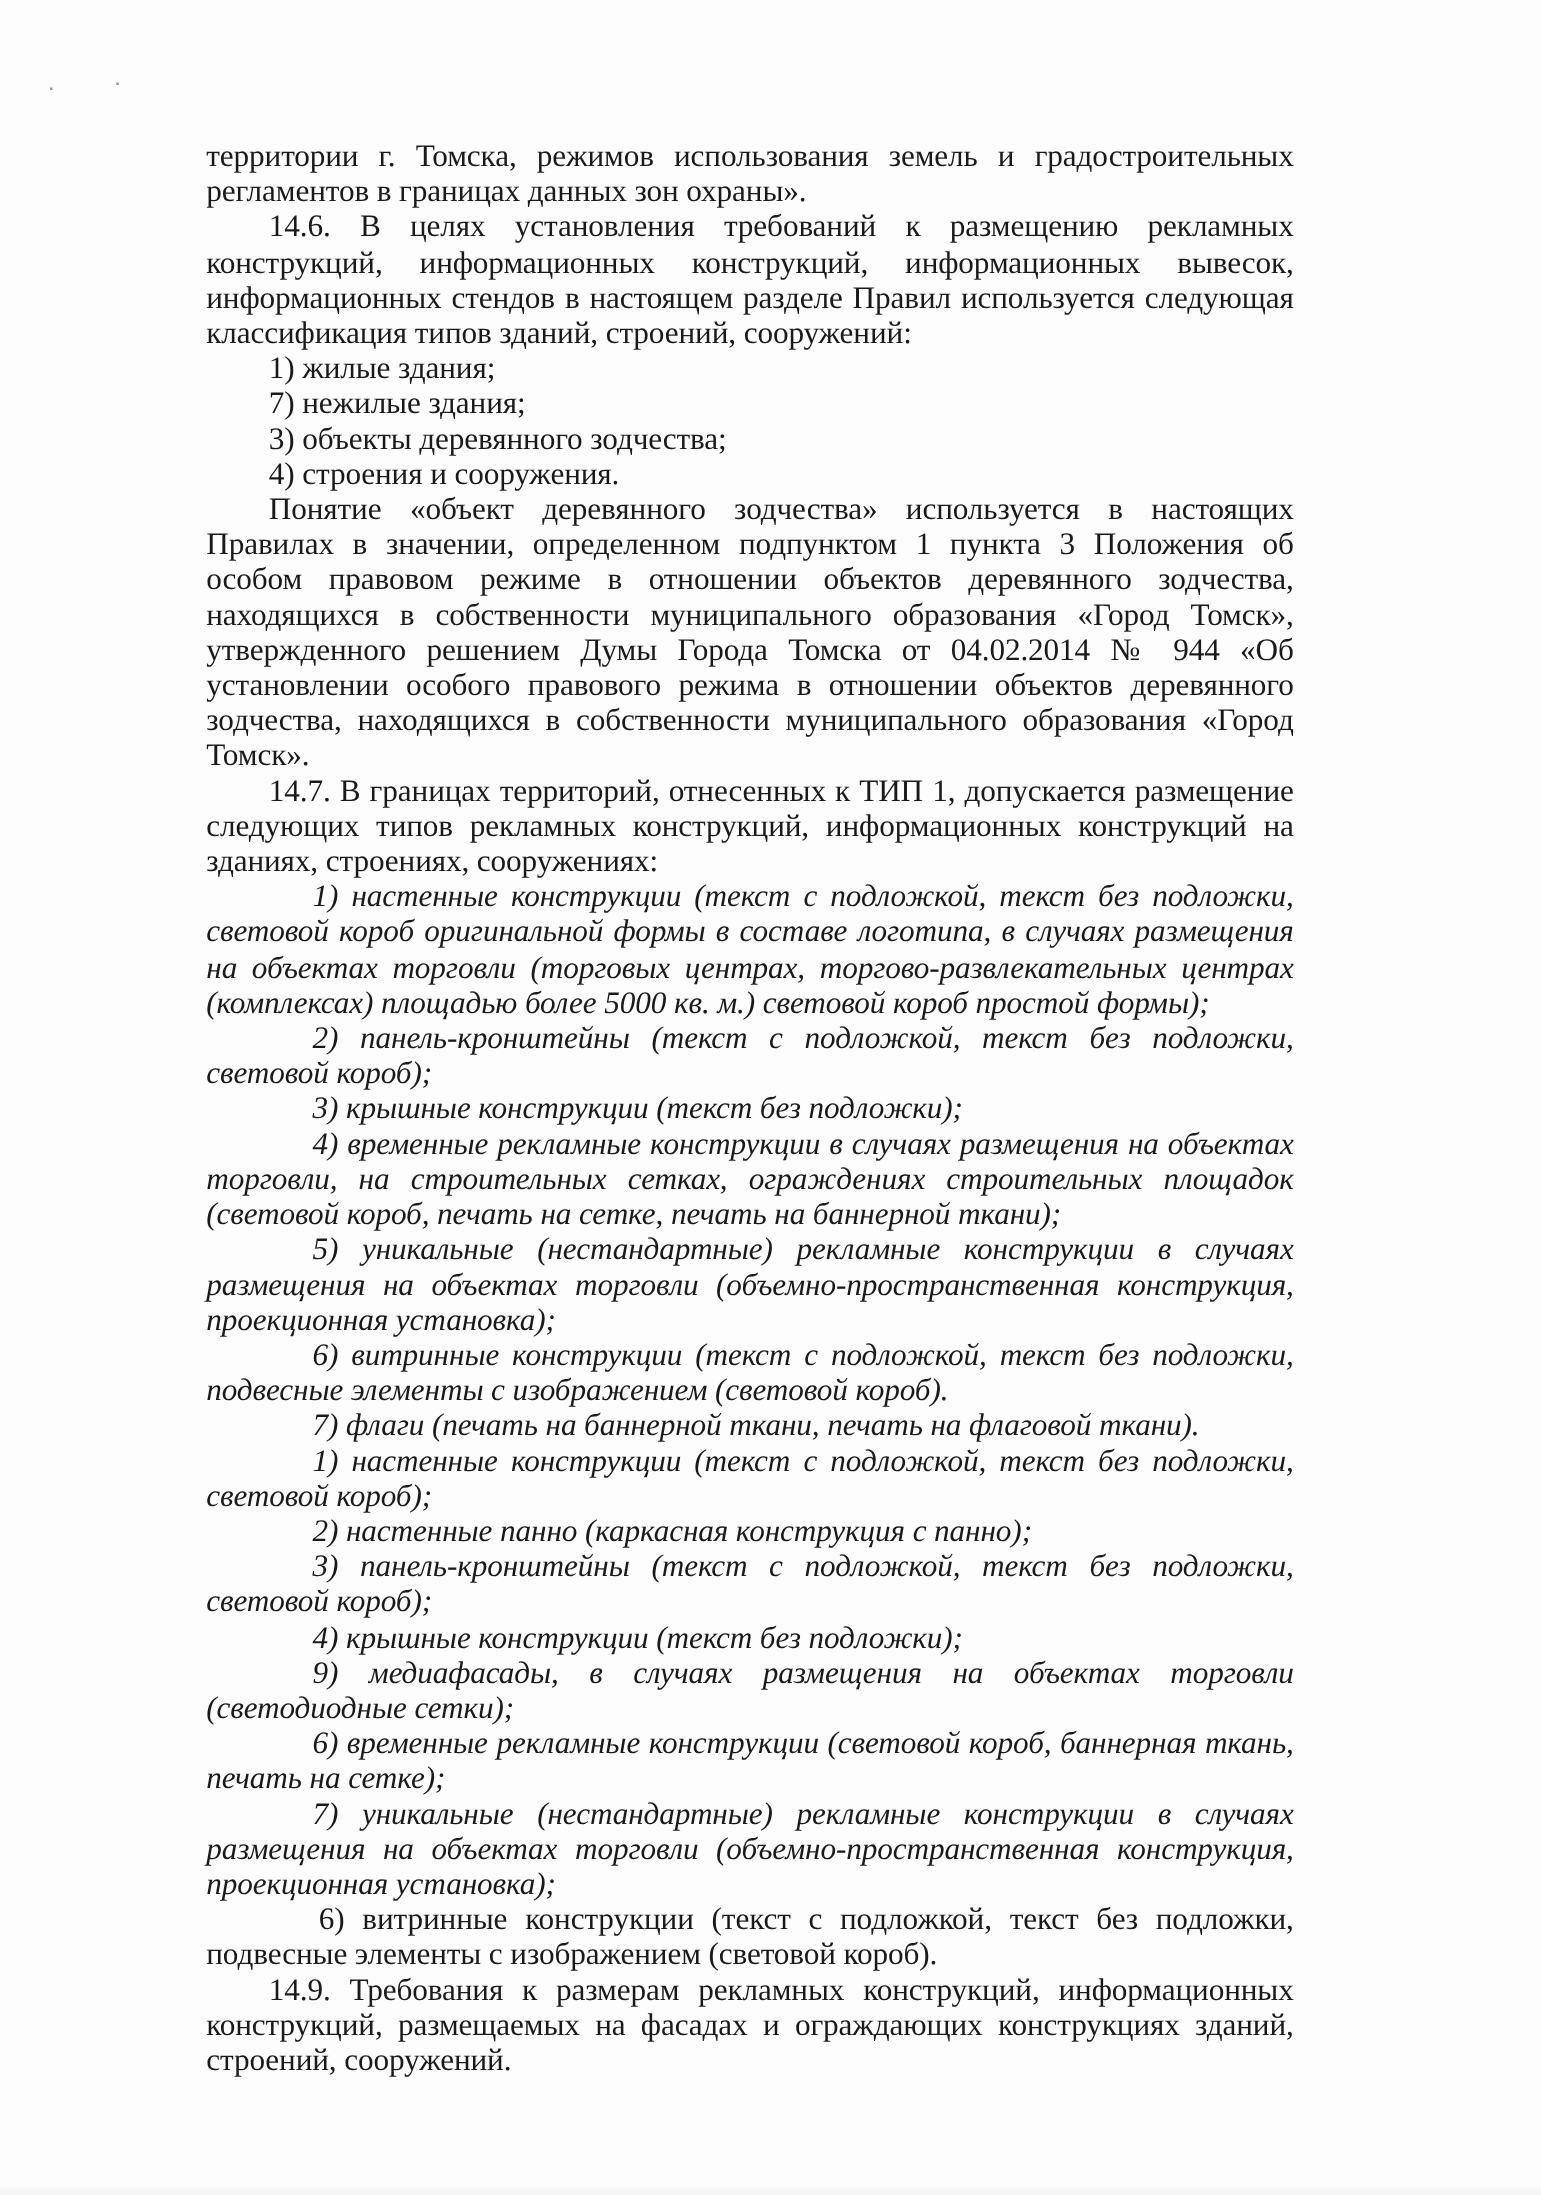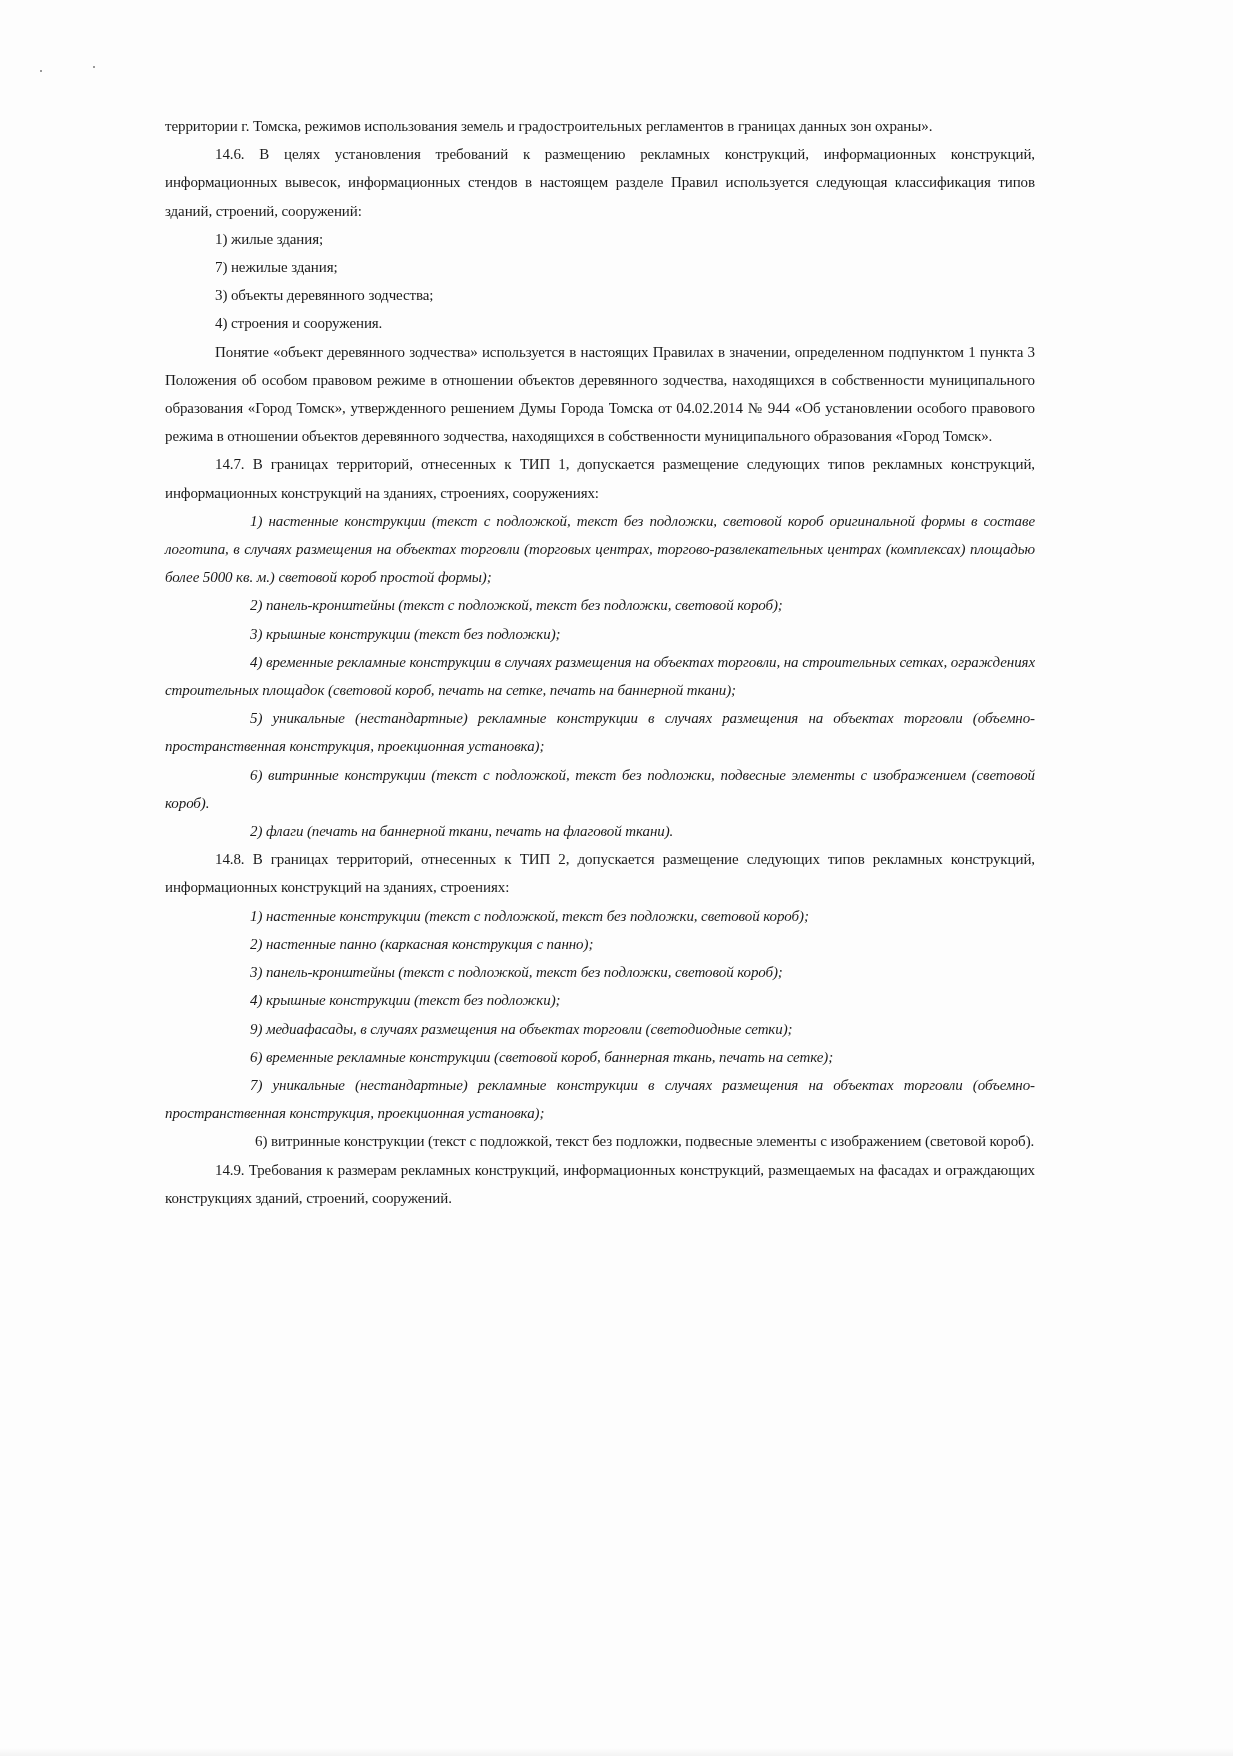--- a/index.html
+++ b/index.html
@@ -4,21 +4,21 @@
 <style>
   html, body { margin: 0; padding: 0; background: #ffffff; }
   body { width: 1233px; height: 1756px; position: relative; overflow: hidden; }
   .page {
     position: absolute; left: 0; top: 0; width: 1233px; height: 1756px;
     background: #fdfdfd;
   }
   .text {
     position: absolute; left: 165px; top: 112px; width: 870px;
     font-family: "Liberation Serif", serif;
-    font-size: 15px; line-height: 28.2px; color: #1a1a1a;
+    font-size: 25px; line-height: 28.2px; color: #1a1a1a;
     letter-spacing: -0.1px;
   }
   .p { margin: 0; text-align: justify; text-indent: 50px; }
   .p.noindent { text-indent: 0; }
   .p.li1 { text-indent: 50px; }
   .p.li2 { text-indent: 85px; font-style: italic; }
   .p.li2b { text-indent: 90px; }
   .corner-mark { position: absolute; width: 2px; height: 2px; background: #999; }
   .edge-shade { position: absolute; left: 0; right: 0; bottom: 0; height: 8px;
     background: linear-gradient(to bottom, rgba(0,0,0,0), rgba(0,0,0,0.04)); }
@@ -38,22 +38,21 @@
     <p class="p li1">3) объекты деревянного зодчества;</p>
     <p class="p li1">4) строения и сооружения.</p>
     <p class="p">Понятие «объект деревянного зодчества» используется в настоящих Правилах в значении, определенном подпунктом 1 пункта 3 Положения об особом правовом режиме в отношении объектов деревянного зодчества, находящихся в собственности муниципального образования «Город Томск», утвержденного решением Думы Города Томска от 04.02.2014 № 944 «Об установлении особого правового режима в отношении объектов деревянного зодчества, находящихся в собственности муниципального образования «Город Томск».</p>
     <p class="p">14.7. В границах территорий, отнесенных к ТИП 1, допускается размещение следующих типов рекламных конструкций, информационных конструкций на зданиях, строениях, сооружениях:</p>
     <p class="p li2">1) настенные конструкции (текст с подложкой, текст без подложки, световой короб оригинальной формы в составе логотипа, в случаях размещения на объектах торговли (торговых центрах, торгово-развлекательных центрах (комплексах) площадью более 5000 кв. м.) световой короб простой формы);</p>
     <p class="p li2">2) панель-кронштейны (текст с подложкой, текст без подложки, световой короб);</p>
     <p class="p li2">3) крышные конструкции (текст без подложки);</p>
     <p class="p li2">4) временные рекламные конструкции в случаях размещения на объектах торговли, на строительных сетках, ограждениях строительных площадок (световой короб, печать на сетке, печать на баннерной ткани);</p>
     <p class="p li2">5) уникальные (нестандартные) рекламные конструкции в случаях размещения на объектах торговли (объемно-пространственная конструкция, проекционная установка);</p>
     <p class="p li2">6) витринные конструкции (текст с подложкой, текст без подложки, подвесные элементы с изображением (световой короб).</p>
-    <p class="p li2">2) флаги (печать на баннерной ткани, печать на флаговой ткани).</p>
-    <p class="p">14.8. В границах территорий, отнесенных к ТИП 2, допускается размещение следующих типов рекламных конструкций, информационных конструкций на зданиях, строениях:</p>
+    <p class="p li2">7) флаги (печать на баннерной ткани, печать на флаговой ткани).</p>
     <p class="p li2">1) настенные конструкции (текст с подложкой, текст без подложки, световой короб);</p>
     <p class="p li2">2) настенные панно (каркасная конструкция с панно);</p>
     <p class="p li2">3) панель-кронштейны (текст с подложкой, текст без подложки, световой короб);</p>
     <p class="p li2">4) крышные конструкции (текст без подложки);</p>
     <p class="p li2">9) медиафасады, в случаях размещения на объектах торговли (светодиодные сетки);</p>
     <p class="p li2">6) временные рекламные конструкции (световой короб, баннерная ткань, печать на сетке);</p>
     <p class="p li2">7) уникальные (нестандартные) рекламные конструкции в случаях размещения на объектах торговли (объемно-пространственная конструкция, проекционная установка);</p>
     <p class="p li2b">6) витринные конструкции (текст с подложкой, текст без подложки, подвесные элементы с изображением (световой короб).</p>
     <p class="p">14.9. Требования к размерам рекламных конструкций, информационных конструкций, размещаемых на фасадах и ограждающих конструкциях зданий, строений, сооружений.</p>
   </div>

